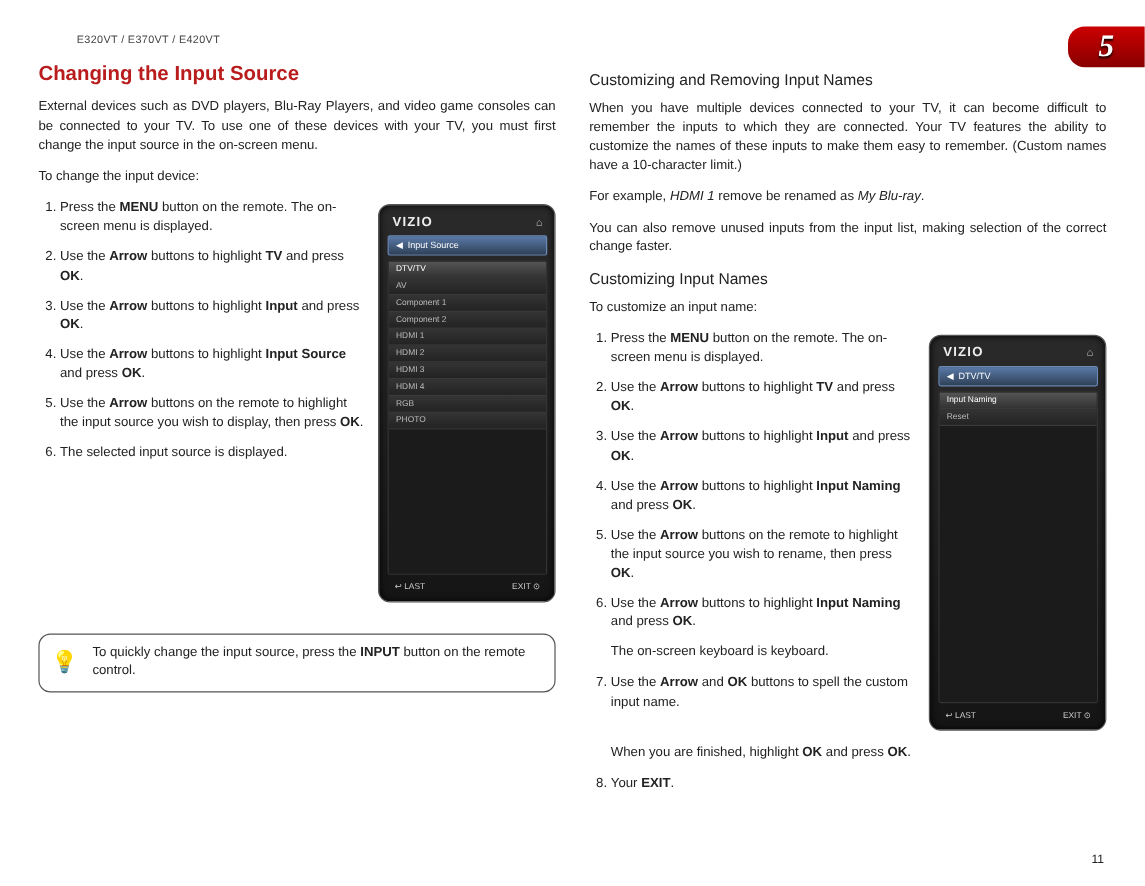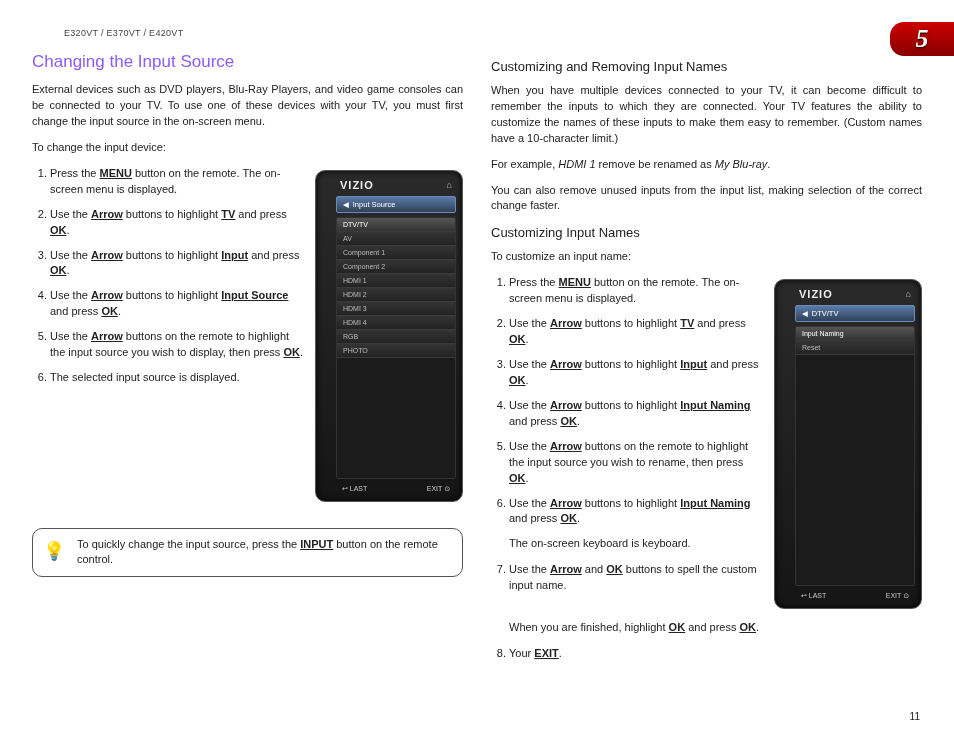--- a/index.html
+++ b/index.html
@@ -17,34 +17,34 @@
   .chapter-tab {
     position: absolute; top: 22px; right: 0;
     width: 64px; height: 34px;
     background: linear-gradient(#c00,#800);
     border-top-left-radius: 14px; border-bottom-left-radius: 14px;
     display:flex; align-items:center; justify-content:center;
   }
   .chapter-tab span { font-family: Georgia, serif; font-size: 26px; font-weight: bold; font-style: italic; color:#fff; text-shadow:0 1px 2px #000; }
   .columns { display: flex; gap: 28px; }
   .col { flex: 1; min-width: 0; }
-  h2.section { font-size: 17px; font-weight: 400; color:#8b5cf6; margin-bottom: 10px; font-family: "Helvetica Neue", Arial, sans-serif; }
+  h2.section { font-size: 17px; font-weight: 700; color:#b91c1c; margin-bottom: 10px; font-family: "Helvetica Neue", Arial, sans-serif; }
   p { line-height: 1.45; margin-bottom: 10px; text-align: justify; }
-  .bold { font-weight: bold; text-decoration: underline; }
+  .bold { font-weight: bold; }
   .ital { font-style: italic; }
   ol { list-style: decimal; padding-left: 18px; }
   ol li { line-height: 1.45; margin-bottom: 9px; padding-right: 2px; }
   .phone {
     float: right;
     width: 148px;
     background: linear-gradient(#2a2a2a,#151515);
     border: 1px solid #555;
     border-radius: 10px;
     margin: 4px 0 8px 10px;
-    padding: 6px 6px 8px 20px;
+    padding: 6px 6px 8px 7px;
     color:#ddd;
     font-size: 7px;
     box-shadow: inset 0 0 6px #000;
   }
   .phone-top { display:flex; align-items:center; justify-content:space-between; padding:2px 4px 5px 4px; }
   .vizio { font-family: Arial; font-weight:bold; letter-spacing:1px; font-size:11px; color:#eee; }
   .home-ic { font-size:9px; color:#ccc; }
   .ph-title {
     background: linear-gradient(#5a7aa8,#2f4158);
     border:1px solid #6a8ab8;

